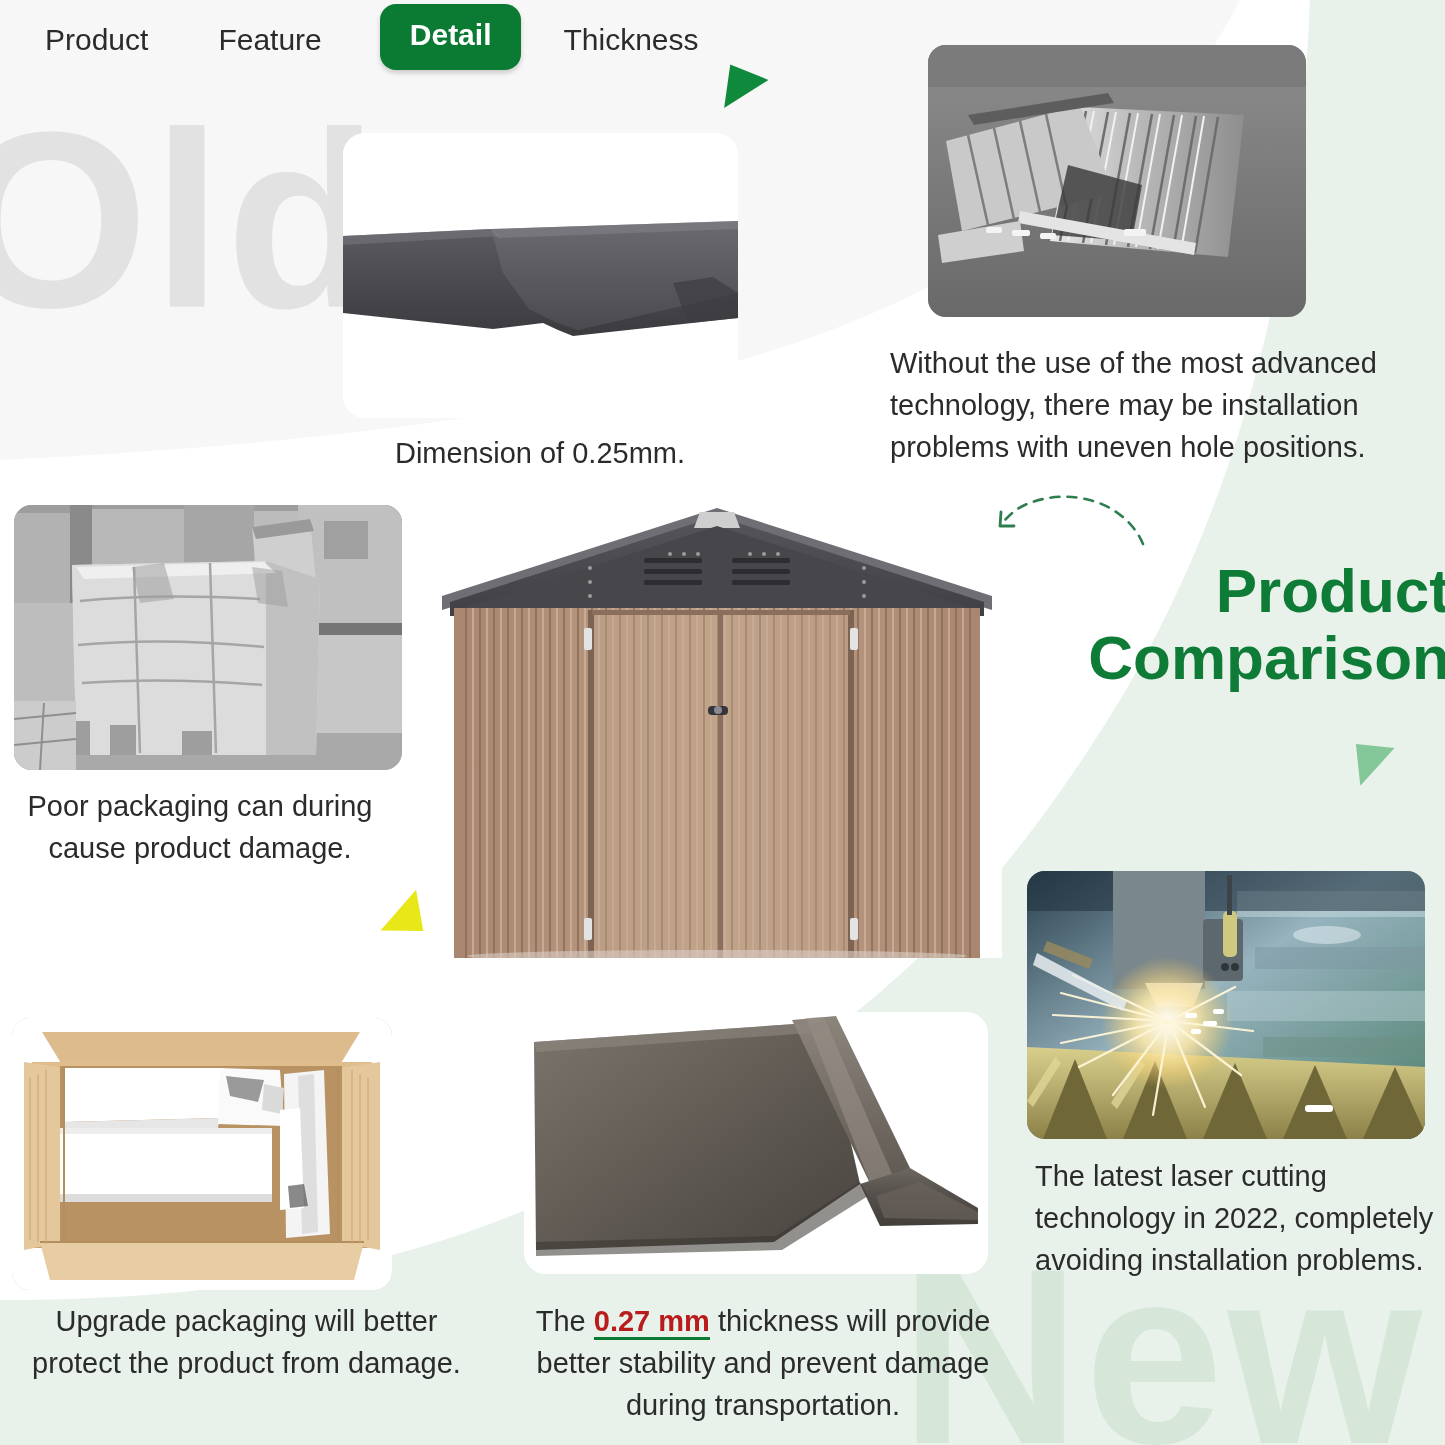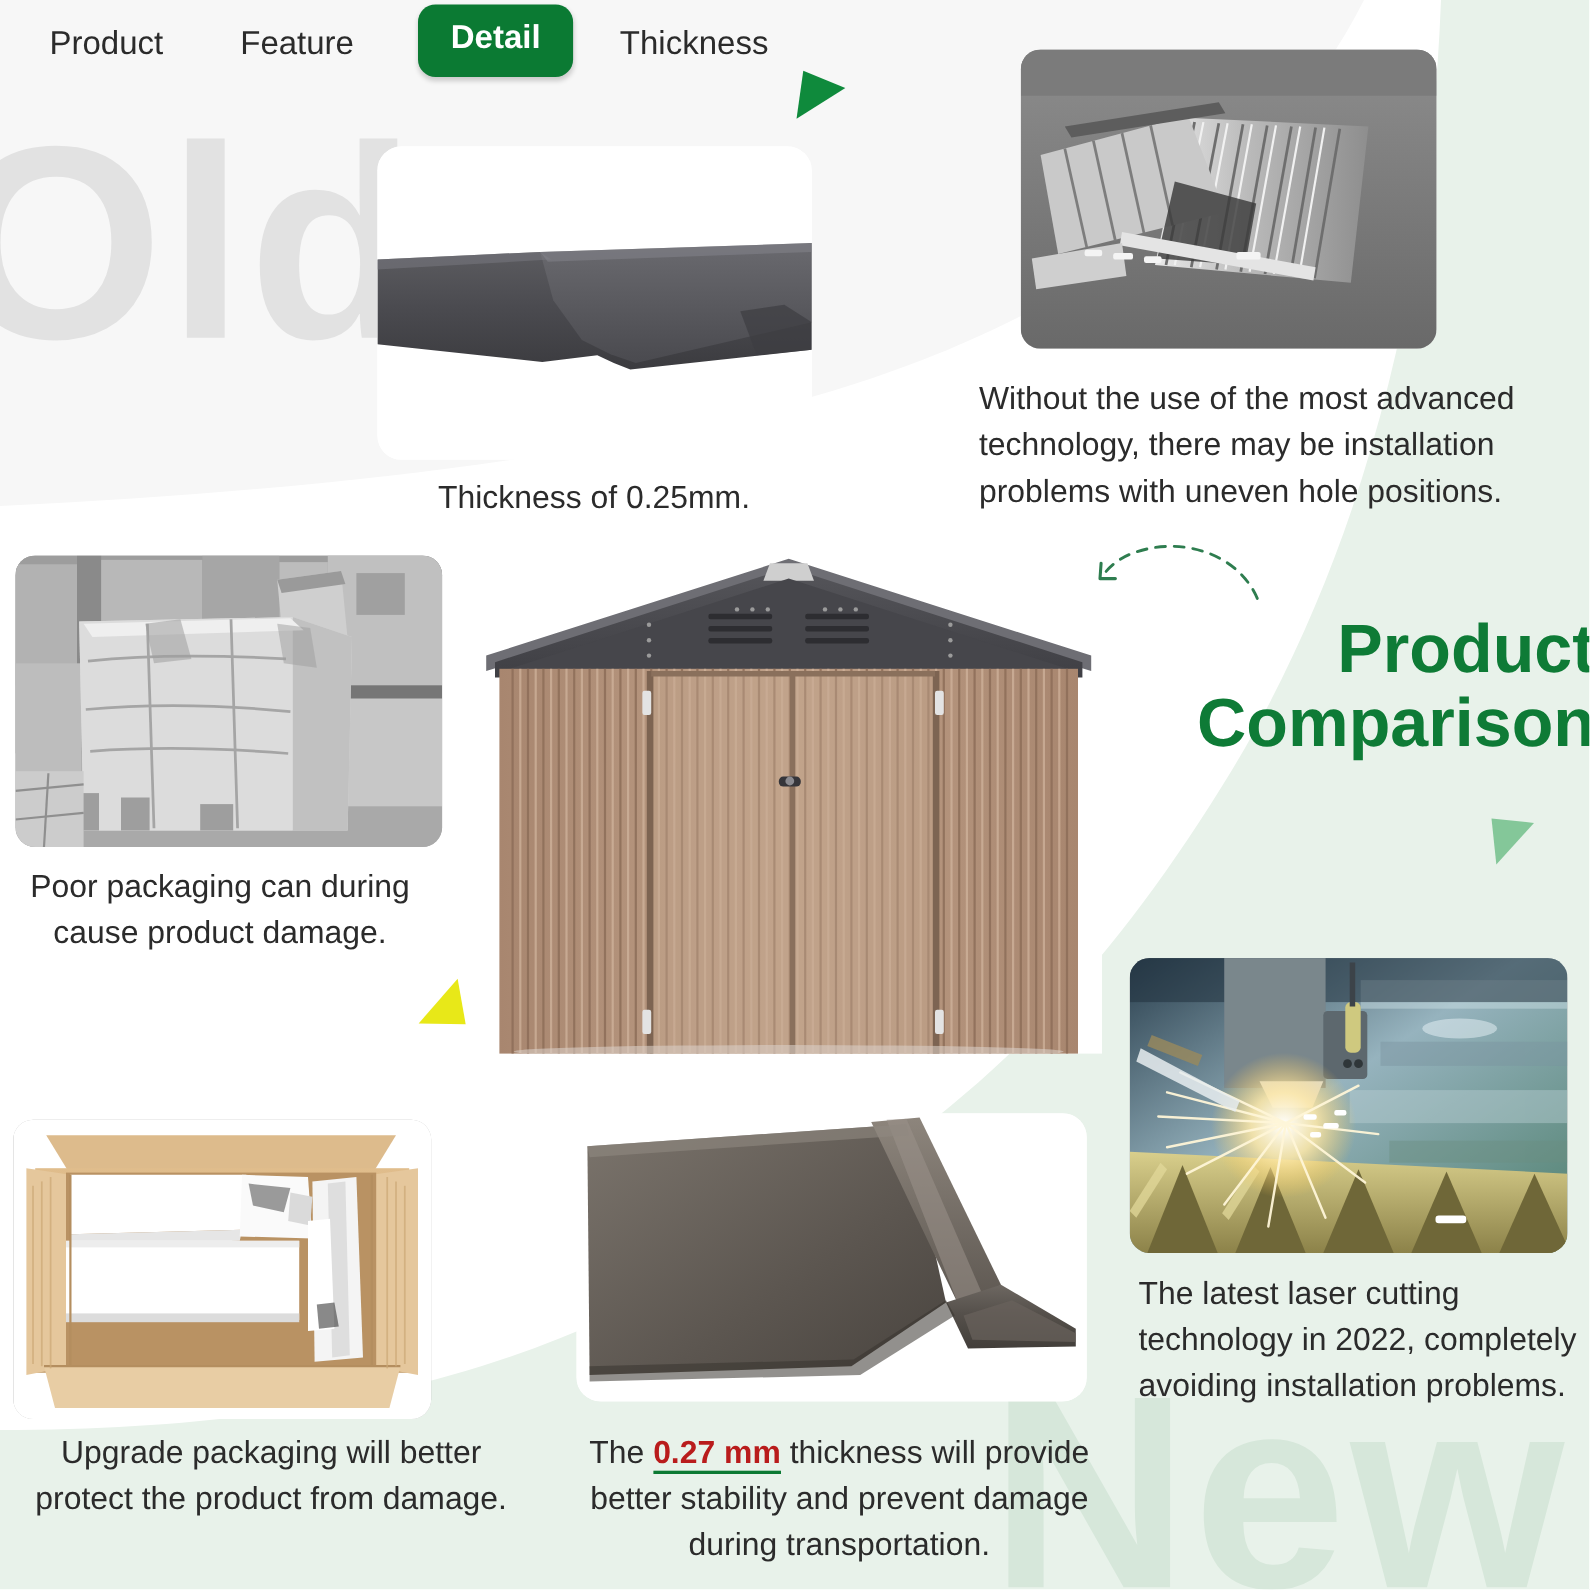--- a/index.html
+++ b/index.html
@@ -185,21 +185,21 @@
       </defs>
       <rect x="0" y="0" width="395" height="285" fill="#ffffff"></rect>
       <path d="M0 103 L148 96 L160 104 L178 118 L195 122 L395 88 L395 185 L230 203 L215 197 L200 190 L150 196 L0 180 Z" fill="url(#g-sheet-old-a)"></path>
       <path d="M148 96 L395 88 L395 160 L235 197 L212 189 L186 176 L160 140 Z" fill="url(#g-sheet-old-b)"></path>
       <path d="M0 103 L148 96 L158 103 L0 112 Z" fill="#787880" opacity="0.55"></path>
       <path d="M148 96 L395 88 L395 96 L155 105 Z" fill="#86868e" opacity="0.5"></path>
       <path d="M330 150 L370 144 L395 160 L395 185 L345 190 Z" fill="#3d3d42" opacity="0.7"></path>
     </svg>
   </div>
 
-  <div class="caption center" style="left:330px; top:432px; width:420px;">Thickness of 0.25mm.</div>
+  <div class="caption center" style="left:330px; top:432px; width:420px;">Dimension of 0.25mm.</div>
 
   <div class="photo gray" style="left:928px; top:45px; width:378px; height:272px;">
     <svg viewBox="0 0 378 272" width="378" height="272">
       <defs>
         <linearGradient id="g-road" x1="0" y1="0" x2="0" y2="1">
           <stop offset="0" stop-color="#8d8d8d"></stop>
           <stop offset="1" stop-color="#696969"></stop>
         </linearGradient>
         <linearGradient id="g-panel" x1="0" y1="0" x2="1" y2="0">
           <stop offset="0" stop-color="#e9e9e9"></stop>

